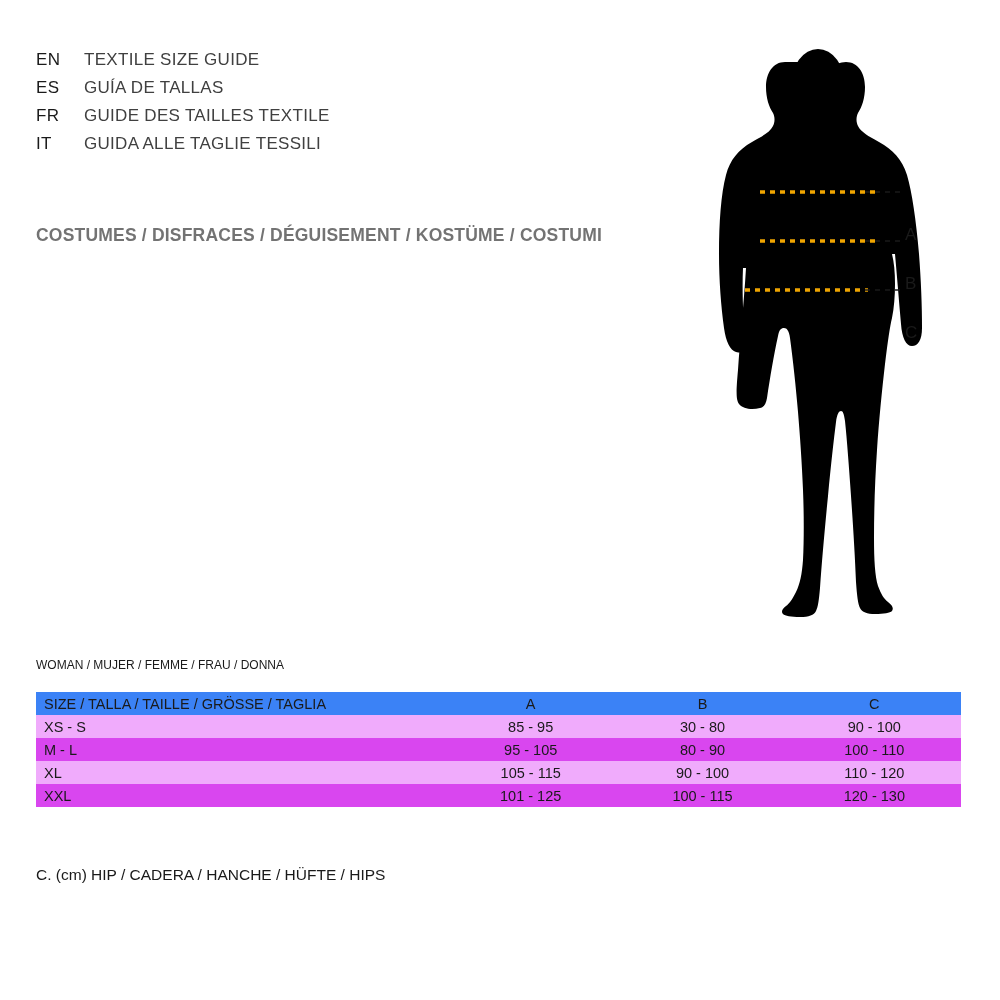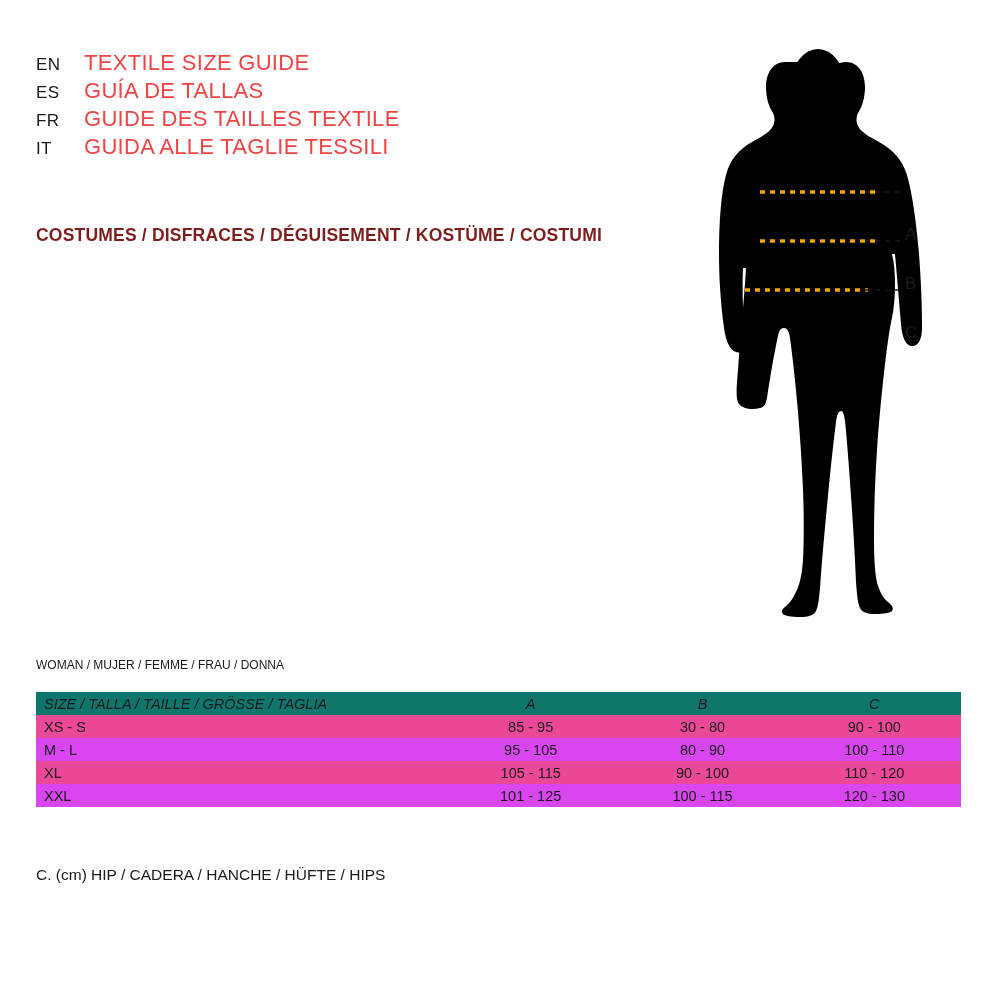--- a/index.html
+++ b/index.html
@@ -28,32 +28,32 @@
     align-items: baseline;
     height: 28px;
   }
   .lang-code {
     width: 48px;
     font-size: 17px;
     letter-spacing: 0.3px;
     color: #1a1a1a;
   }
   .lang-text {
-    font-size: 22px;
+    font-size: 17px;
     letter-spacing: 0.3px;
-    color: #ef4444;
+    color: #404040;
   }
   #costumes-line {
     position: absolute;
     left: 36px;
     top: 225px;
     font-size: 17.5px;
     font-weight: bold;
     letter-spacing: 0.2px;
-    color: #7f1d1d;
+    color: #737373;
   }
 
   
   #figure-area {
     position: absolute;
     left: 690px;
     top: 40px;
     width: 290px;
     height: 590px;
   }
@@ -87,38 +87,37 @@
     border-collapse: collapse;
     font-size: 14.5px;
   }
   #size-table th, #size-table td {
     padding: 0;
     height: 23px;
     font-weight: normal;
     color: #1a1a1a;
   }
   #size-table thead th {
-    background: #0f766e;
+    background: #3b82f6;
     text-align: center;
-    font-style: italic;
   }
   #size-table thead th.col-size {
     text-align: left;
     padding-left: 8px;
     width: 400px;
   }
   #size-table tbody td {
     text-align: center;
   }
   #size-table tbody td.col-size {
     text-align: left;
     padding-left: 8px;
   }
   #size-table tbody tr.odd-row td {
-    background: #ec4899;
+    background: #f0abfc;
   }
   #size-table tbody tr.even-row td {
     background: #d946ef;
   }
 
   
   #footnotes {
     position: absolute;
     left: 36px;
     top: 862px;

